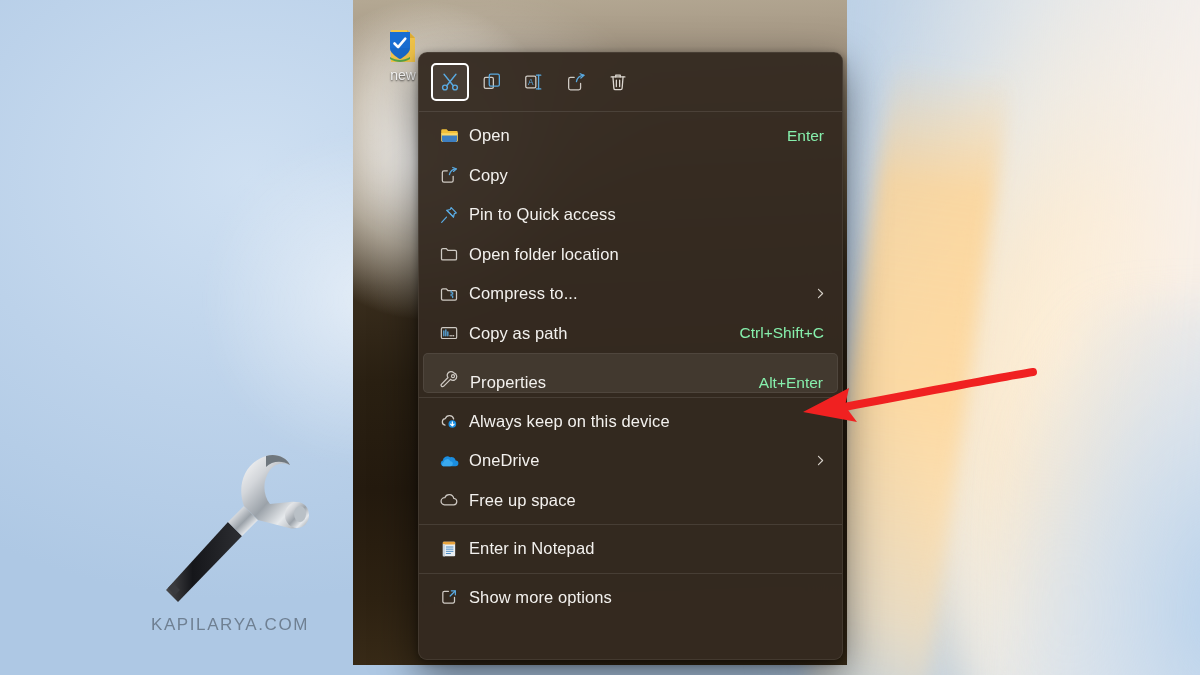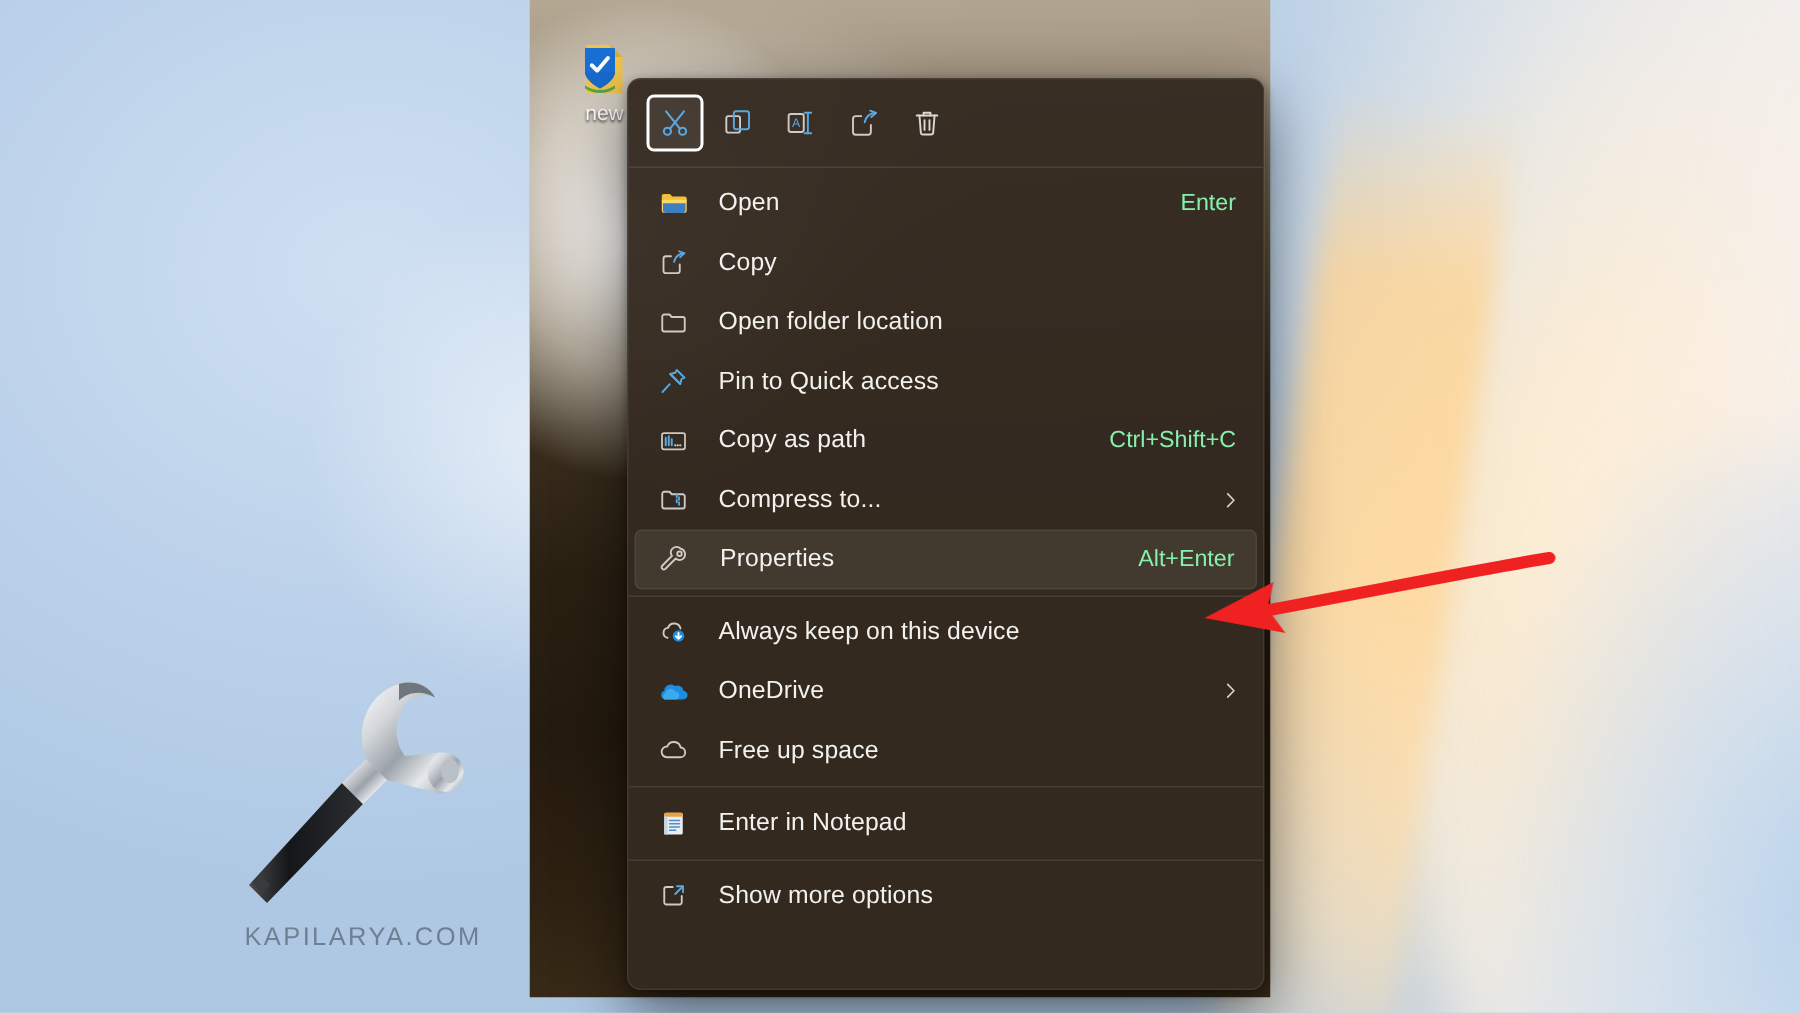--- a/index.html
+++ b/index.html
@@ -63,21 +63,21 @@
     background: radial-gradient(circle at 50% 50%, rgba(255,255,255,0.55) 0%, rgba(255,255,255,0) 68%);
     filter: blur(10px);
   }
 
   
   .logo-hammer {
     position: absolute; left: 150px; top: 440px;
     width: 160px; height: 170px;
   }
   .logo-text {
-    position: absolute; left: 152px; top: 615px;
+    position: absolute; left: 140px; top: 615px;
     width: 180px; text-align: center;
     font-size: 17px; letter-spacing: 1.6px;
     color: #6a7a8c; opacity: .92;
     font-family: "Liberation Sans", sans-serif;
   }
 
   
   .desk-region {
     position: absolute;
     left: 353px; top: 0; width: 494px; height: 665px;
@@ -156,29 +156,30 @@
     position: relative;
     display: flex; align-items: center;
     height: 39.5px;
     margin: 0 4px;
     padding: 0 10px 0 14px;
     border-radius: 5px;
   }
   .mi.selected {
     background: rgba(255,255,255,0.075);
     border: 1px solid rgba(255,255,255,0.07);
+    align-items: flex-end;
   }
   .mi-icon {
     width: 24px; height: 24px;
     display: flex; align-items: center; justify-content: center;
     flex: 0 0 24px;
   }
   .mi-icon svg { display: block; }
   .mi-label {
-    margin-left: 18px;
+    margin-left: 8px;
     font-size: 16.5px;
     color: #f3f1ee;
     white-space: nowrap;
     letter-spacing: .1px;
   }
   .mi-spacer { flex: 1 1 auto; }
   .mi-accel {
     font-size: 15.5px;
     color: #86efac;
     white-space: nowrap;
@@ -331,70 +332,70 @@
               <path d="M16.5 3 l4.2 1.7 l-3.4 3" stroke="#59a9e0"></path>
             </svg>
           </span>
           <span class="mi-label">Copy</span>
           <span class="mi-spacer"></span>
           <span class="mi-accel"></span>
         </div>
 
         <div class="mi">
           <span class="mi-icon">
-            <svg width="20" height="20" viewBox="0 0 24 24" fill="none" stroke="#cfcac4" stroke-width="1.5" stroke-linecap="round" stroke-linejoin="round">
-              <path d="M3 7.2 a1.6 1.6 0 0 1 1.6 -1.6 h4.2 l1.8 2 h8.8 a1.6 1.6 0 0 1 1.6 1.6 v8.4 a1.6 1.6 0 0 1 -1.6 1.6 H4.6 a1.6 1.6 0 0 1 -1.6 -1.6 z"></path>
-            </svg>
-          </span>
-          <span class="mi-label">Open folder location</span>
-          <span class="mi-spacer"></span>
-          <span class="mi-accel"></span>
-        </div>
-
-        <div class="mi">
-          <span class="mi-icon">
             <svg width="20" height="20" viewBox="0 0 24 24" fill="none" stroke="#59a9e0" stroke-width="1.5" stroke-linecap="round" stroke-linejoin="round">
               <path d="M14.6 3.2 l6.2 6.2 l-2.4 1 l-1 4 l-8 -8 l4 -1 z"></path>
               <path d="M9.4 6.4 l8 8"></path>
               <path d="M9 14.5 L3.2 20.8"></path>
             </svg>
           </span>
           <span class="mi-label">Pin to Quick access</span>
           <span class="mi-spacer"></span>
           <span class="mi-accel"></span>
         </div>
 
+        <div class="mi">
+          <span class="mi-icon">
+            <svg width="20" height="20" viewBox="0 0 24 24" fill="none" stroke="#cfcac4" stroke-width="1.5" stroke-linecap="round" stroke-linejoin="round">
+              <path d="M3 7.2 a1.6 1.6 0 0 1 1.6 -1.6 h4.2 l1.8 2 h8.8 a1.6 1.6 0 0 1 1.6 1.6 v8.4 a1.6 1.6 0 0 1 -1.6 1.6 H4.6 a1.6 1.6 0 0 1 -1.6 -1.6 z"></path>
+            </svg>
+          </span>
+          <span class="mi-label">Open folder location</span>
+          <span class="mi-spacer"></span>
+          <span class="mi-accel"></span>
+        </div>
+
+
+        <div class="mi">
+          <span class="mi-icon">
+            <svg width="20" height="20" viewBox="0 0 24 24" fill="none" stroke="#cfcac4" stroke-width="1.5" stroke-linecap="round" stroke-linejoin="round">
+              <path d="M3 7.4 a1.6 1.6 0 0 1 1.6 -1.6 h4.2 l1.8 2 h8.8 a1.6 1.6 0 0 1 1.6 1.6 v8.2 a1.6 1.6 0 0 1 -1.6 1.6 H4.6 a1.6 1.6 0 0 1 -1.6 -1.6 z"></path>
+              <path d="M14.6 8.2 v2 M16.4 10.2 v2 M14.6 12.2 v2 M16.4 14.2 v2" stroke="#59a9e0"></path>
+            </svg>
+          </span>
+          <span class="mi-label">Compress to...</span>
+          <span class="mi-spacer"></span>
+          <span class="mi-chevron">
+            <svg width="13" height="13" viewBox="0 0 16 16" fill="none" stroke="currentColor" stroke-width="1.4" stroke-linecap="round" stroke-linejoin="round">
+                <path d="M5.5 2.8 L10.6 8 L5.5 13.2"></path>
+              </svg>
+          </span>
+        </div>
 
         <div class="mi">
           <span class="mi-icon">
             <svg width="20" height="20" viewBox="0 0 24 24" fill="none" stroke="#cfcac4" stroke-width="1.4" stroke-linecap="round" stroke-linejoin="round">
               <rect x="2.8" y="5.6" width="18.4" height="13" rx="1.6"></rect>
               <path d="M5.8 15.4 V9.4 M8.2 15.4 V8.2 M10.6 15.4 V10.6" stroke="#59a9e0" stroke-width="1.6"></path>
               <path d="M13.4 15.4 h.02 M15.4 15.4 h.02 M17.4 15.4 h.02" stroke-width="1.8"></path>
             </svg>
           </span>
           <span class="mi-label">Copy as path</span>
           <span class="mi-spacer"></span>
           <span class="mi-accel">Ctrl+Shift+C</span>
-        </div>
-
-        <div class="mi">
-          <span class="mi-icon">
-            <svg width="20" height="20" viewBox="0 0 24 24" fill="none" stroke="#cfcac4" stroke-width="1.5" stroke-linecap="round" stroke-linejoin="round">
-              <path d="M3 7.4 a1.6 1.6 0 0 1 1.6 -1.6 h4.2 l1.8 2 h8.8 a1.6 1.6 0 0 1 1.6 1.6 v8.2 a1.6 1.6 0 0 1 -1.6 1.6 H4.6 a1.6 1.6 0 0 1 -1.6 -1.6 z"></path>
-              <path d="M14.6 8.2 v2 M16.4 10.2 v2 M14.6 12.2 v2 M16.4 14.2 v2" stroke="#59a9e0"></path>
-            </svg>
-          </span>
-          <span class="mi-label">Compress to...</span>
-          <span class="mi-spacer"></span>
-          <span class="mi-chevron">
-            <svg width="13" height="13" viewBox="0 0 16 16" fill="none" stroke="currentColor" stroke-width="1.4" stroke-linecap="round" stroke-linejoin="round">
-                <path d="M5.5 2.8 L10.6 8 L5.5 13.2"></path>
-              </svg>
-          </span>
         </div>
 
         <div class="mi selected">
           <span class="mi-icon">
             <svg width="20" height="20" viewBox="0 0 24 24" fill="none" stroke="#cfcac4" stroke-width="1.5" stroke-linecap="round" stroke-linejoin="round">
               <path d="M16.6 3.4 a4.6 4.6 0 0 1 1.2 8.4 a4.6 4.6 0 0 1 -5.2 -.6 L4.2 19.6 a1.8 1.8 0 0 1 -2.6 -2.4 L9.6 9 a4.6 4.6 0 0 1 -.3 -5 a4.6 4.6 0 0 1 7.3 -.6 z"></path>
               <circle cx="15.6" cy="7.4" r="1.8"></circle>
             </svg>
           </span>
           <span class="mi-label">Properties</span>

